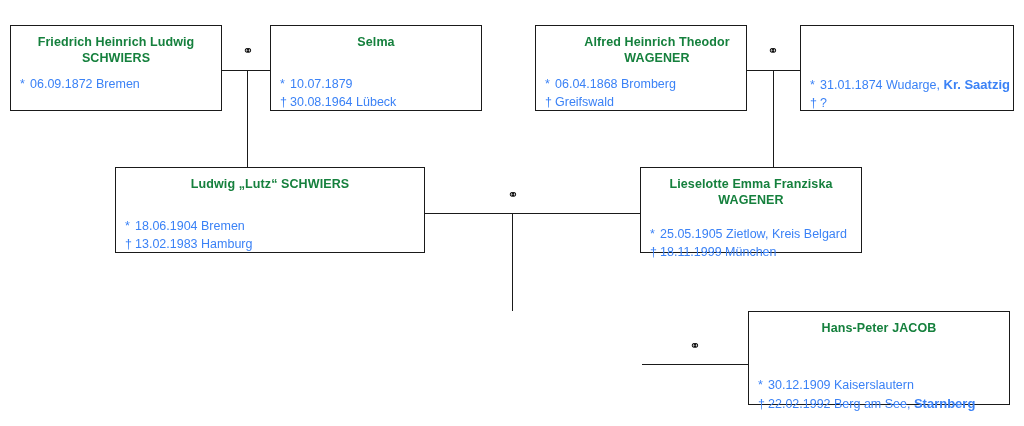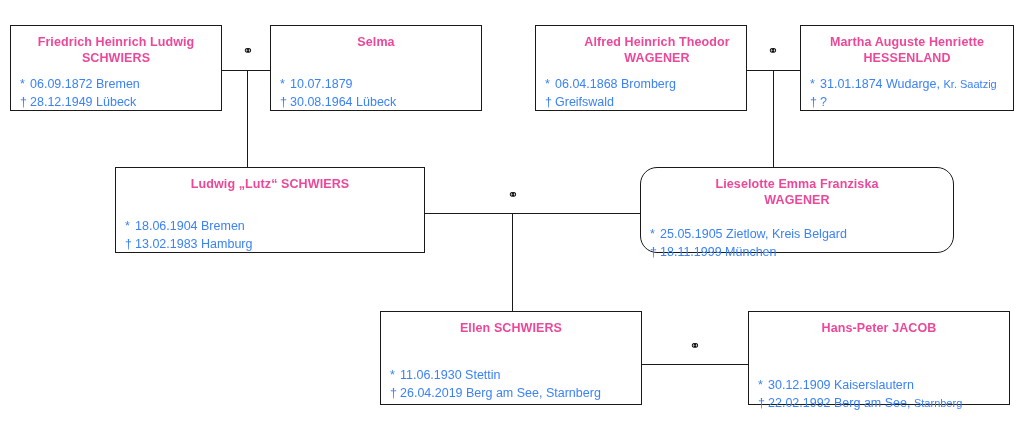--- a/index.html
+++ b/index.html
@@ -21,42 +21,43 @@
     position: absolute;
     box-sizing: border-box;
     border: 1.5px solid #1a1a1a;
     background: #ffffff;
     z-index: 3;
   }
   .pname {
     text-align: center;
     font-weight: bold;
     font-size: 12.5px;
-    color: #ec4899;
+    color: #15803d;
     line-height: 1.25;
     padding: 9px 6px 0 6px;
     letter-spacing: 0.1px;
   }
   .pname .sur { display: block; }
   .pdates {
     padding: 0 0 0 9px;
     font-size: 12.5px;
     color: #3b82f6;
     line-height: 1.42;
   }
   .pdates div {
     white-space: nowrap;
   }
   .sym {
     display: inline-block;
     width: 10px;
     text-align: left;
   }
   .small {
-    font-size: 11px;
+    font-size: 13px;
+    font-weight: bold;
   }
 
   
   .dates-wrap {
     position: absolute;
     left: 0;
     right: 0;
   }
 
   
@@ -91,21 +92,20 @@
 <div id="canvas">
 
   <div class="person" style="left:10px; top:25px; width:212px; height:86px;">
     <div class="pname">
       <span>Friedrich Heinrich Ludwig</span>
       <span class="sur">SCHWIERS</span>
     </div>
     <div class="dates-wrap" style="top:50px;">
       <div class="pdates">
         <div><span class="sym">*</span><span>06.09.1872 Bremen</span></div>
-        <div><span class="sym">†</span><span>28.12.1949 Lübeck</span></div>
       </div>
     </div>
   </div>
 
   <div class="person" style="left:270px; top:25px; width:212px; height:86px;">
     <div class="pname">
       <span>Selma</span>
     </div>
     <div class="dates-wrap" style="top:50px;">
       <div class="pdates">
@@ -122,68 +122,53 @@
     </div>
     <div class="dates-wrap" style="top:50px;">
       <div class="pdates">
         <div><span class="sym">*</span><span>06.04.1868 Bromberg</span></div>
         <div><span class="sym">†</span><span>Greifswald</span></div>
       </div>
     </div>
   </div>
 
   <div class="person" style="left:800px; top:25px; width:214px; height:86px;">
-    <div class="pname">
-      <span>Martha Auguste Henriette</span>
-      <span class="sur">HESSENLAND</span>
-    </div>
     <div class="dates-wrap" style="top:50px;">
       <div class="pdates">
         <div><span class="sym">*</span><span>31.01.1874 Wudarge,</span> <span class="small">Kr. Saatzig</span></div>
         <div><span class="sym">†</span><span>?</span></div>
       </div>
     </div>
   </div>
 
   <div class="person" style="left:115px; top:167px; width:310px; height:86px;">
     <div class="pname">
       <span>Ludwig „Lutz“ SCHWIERS</span>
     </div>
     <div class="dates-wrap" style="top:50px;">
       <div class="pdates">
         <div><span class="sym">*</span><span>18.06.1904 Bremen</span></div>
         <div><span class="sym">†</span><span>13.02.1983 Hamburg</span></div>
       </div>
     </div>
   </div>
 
-  <div class="person" style="left:640px; top:167px; width:314px; height:86px;border-radius:17px;">
+  <div class="person" style="left:640px; top:167px; width:222px; height:86px;">
     <div class="pname">
       <span>Lieselotte Emma Franziska</span>
       <span class="sur">WAGENER</span>
     </div>
     <div class="dates-wrap" style="top:50px;margin-top:8px;">
       <div class="pdates">
         <div><span class="sym">*</span><span>25.05.1905 Zietlow, Kreis Belgard</span></div>
         <div><span class="sym">†</span><span>18.11.1999 München</span></div>
       </div>
     </div>
   </div>
 
-  <div class="person" style="left:380px; top:311px; width:262px; height:94px;">
-    <div class="pname">
-      <span>Ellen SCHWIERS</span>
-    </div>
-    <div class="dates-wrap" style="top:55px;">
-      <div class="pdates">
-        <div><span class="sym">*</span><span>11.06.1930 Stettin</span></div>
-        <div><span class="sym">†</span><span>26.04.2019 Berg am See, Starnberg</span></div>
-      </div>
-    </div>
-  </div>
 
   <div class="person" style="left:748px; top:311px; width:262px; height:94px;">
     <div class="pname">
       <span>Hans-Peter JACOB</span>
     </div>
     <div class="dates-wrap" style="top:65px;">
       <div class="pdates">
         <div><span class="sym">*</span><span>30.12.1909 Kaiserslautern</span></div>
         <div><span class="sym">†</span><span>22.02.1992 Berg am See,</span> <span class="small">Starnberg</span></div>
       </div>

